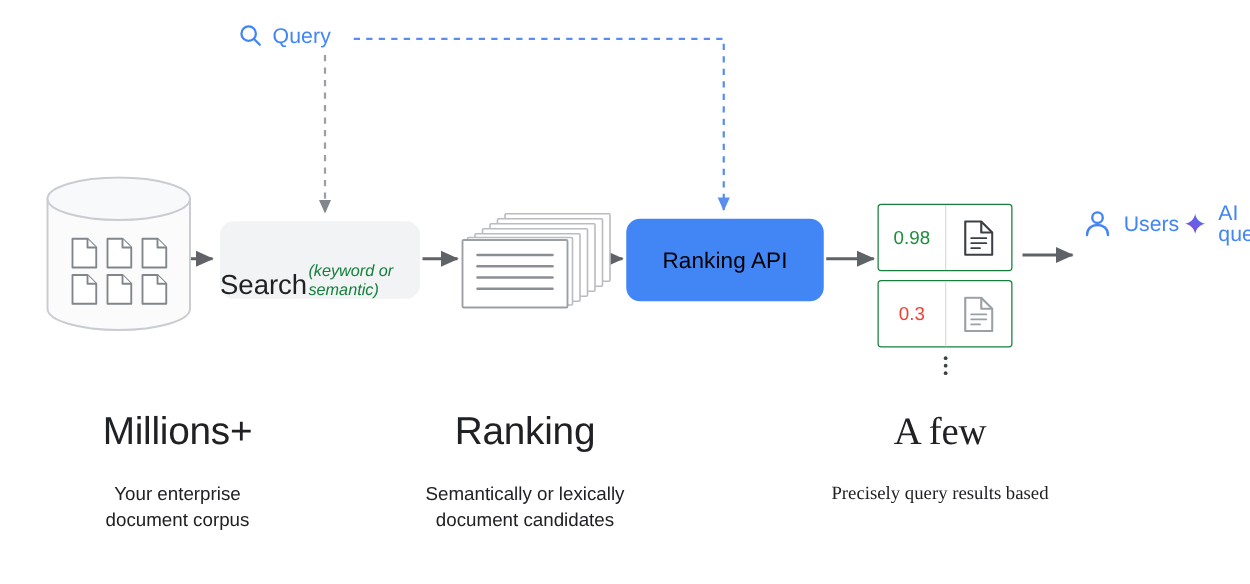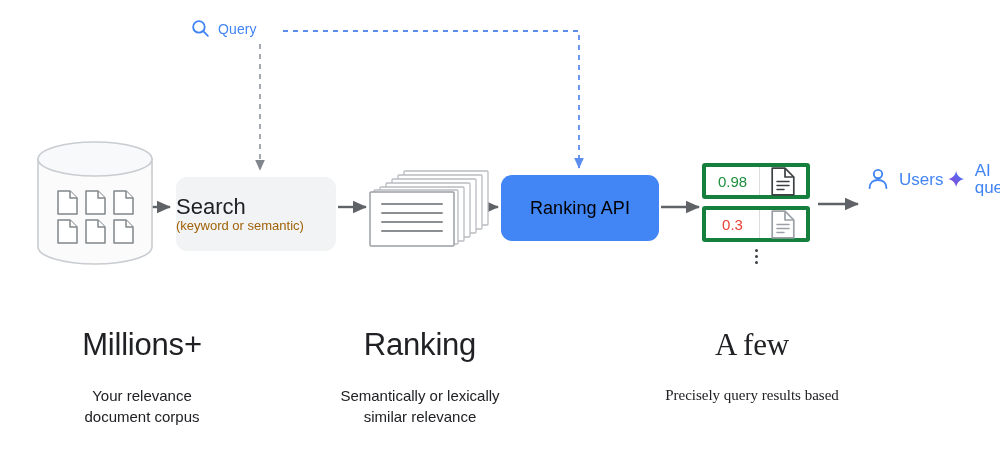--- a/index.html
+++ b/index.html
@@ -26,21 +26,21 @@
   
   #query-group {
     left: 190px;
     top: 18px;
     display: flex;
     align-items: center;
     gap: 7px;
   }
   #query-label {
     color: #4285f4;
-    font-size: 14px;
+    font-size: 17px;
     letter-spacing: 0.1px;
     line-height: 1;
   }
 
   
   #wires {
     left: 0;
     top: 0;
     width: 1000px;
     height: 467px;
@@ -53,38 +53,38 @@
     top: 141px;
     width: 118px;
     height: 124px;
   }
 
   
   #search-box {
     left: 176px;
     top: 177px;
     width: 160px;
-    height: 74px;
+    height: 62px;
     background: #f1f3f4;
     border-radius: 11px;
     display: flex;
-    flex-direction: column;
-    align-items: flex-start;
+    align-items: flex-end;
     justify-content: center;
     gap: 1px;
   }
   #search-title {
     font-size: 22px;
     color: #202124;
     line-height: 1.05;
   }
   #search-subtitle {
     font-size: 13px;
-    color: #a16207;
+    color: #15803d;
     line-height: 1.1;
+    font-style: italic;
   }
 
   
   #card-stack {
     left: 368px;
     top: 168px;
     width: 124px;
     height: 80px;
   }
 
@@ -109,23 +109,23 @@
 
   
   #results-list {
     left: 702px;
     top: 163px;
     width: 108px;
   }
   .result-row {
     display: flex;
     align-items: stretch;
-    border: 4px solid #15803d;
+    border: 1px solid #15803d;
     border-radius: 3px;
-    height: 36px;
+    height: 54px;
     width: 108px;
     margin-bottom: 7px;
     background: #ffffff;
     box-sizing: border-box;
   }
   .result-score {
     flex: 0 0 53px;
     display: flex;
     align-items: center;
     justify-content: center;
@@ -365,30 +365,30 @@
       <svg width="24" height="24" viewBox="0 0 24 24">
         <path d="M12,1.4 C13.0,7.0 16.9,10.9 22.5,12 C16.9,13.1 13.0,17.0 12,22.6 C11.0,17.0 7.1,13.1 1.5,12 C7.1,10.9 11.0,7.0 12,1.4 Z" fill="url(#sparkle-grad)"></path>
       </svg>
       <span class="consumer-label">AI query</span>
     </div>
   </div>
 
   <div class="abs caption-col" id="caption-col-1">
     <div class="caption-heading">Millions+</div>
     <div class="caption-body">
-      <span>Your relevance</span><br>
+      <span>Your enterprise</span><br>
       <span>document corpus</span>
     </div>
   </div>
 
   <div class="abs caption-col" id="caption-col-2">
     <div class="caption-heading">Ranking</div>
     <div class="caption-body">
       <span>Semantically or lexically</span><br>
-      <span>similar relevance</span>
+      <span>document candidates</span>
     </div>
   </div>
 
   <div class="abs caption-col" id="caption-col-3">
     <div class="caption-heading">A few</div>
     <div class="caption-body">
       <span>Precisely query results based</span><br>
     </div>
   </div>
 

